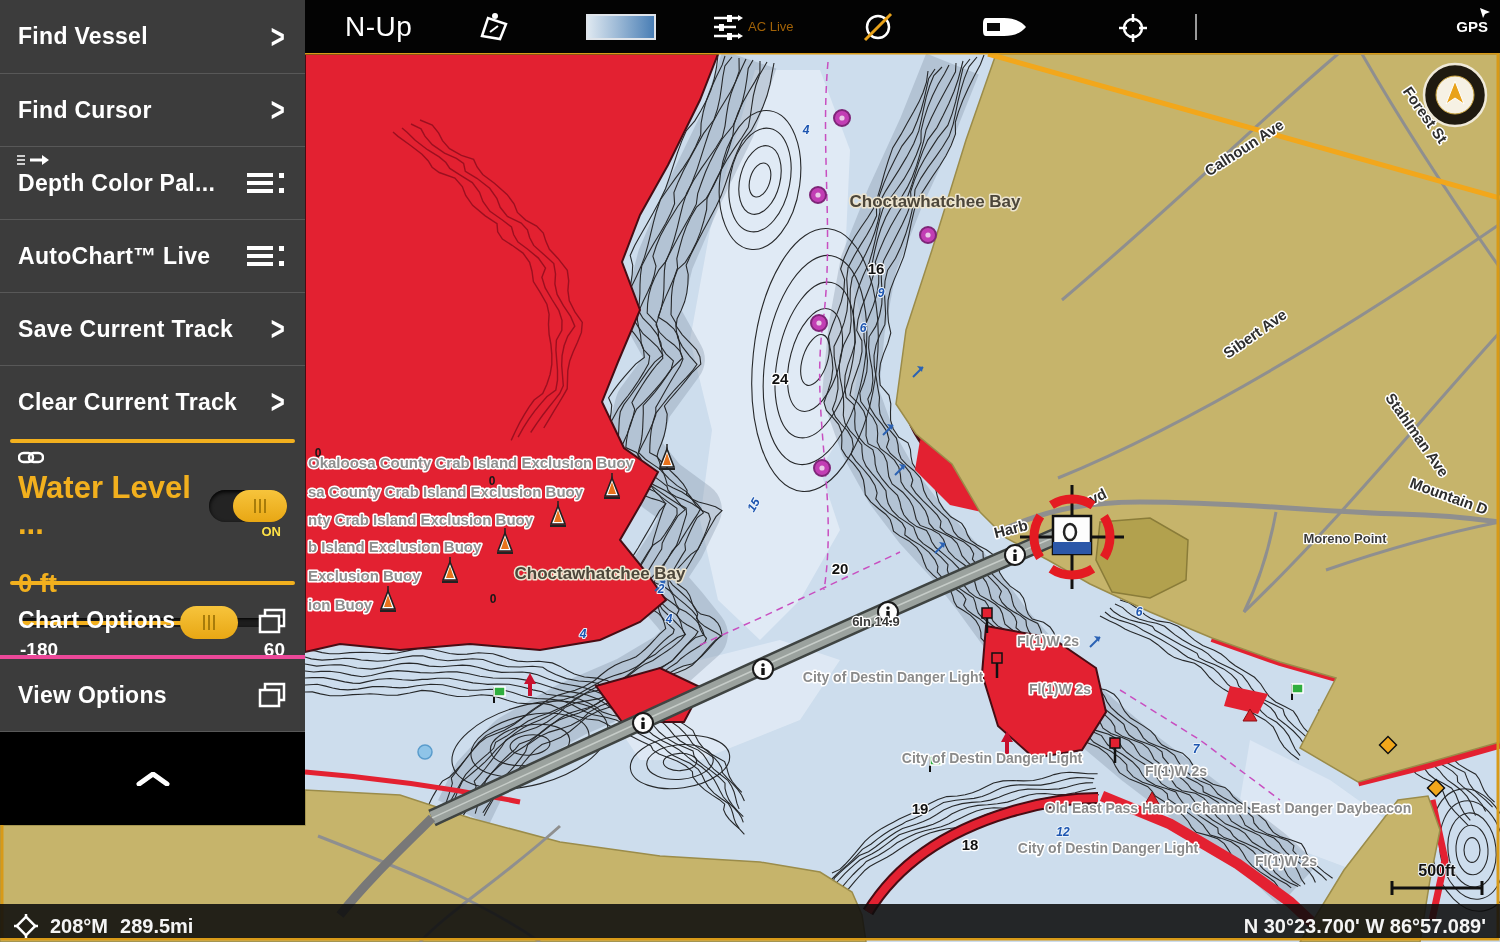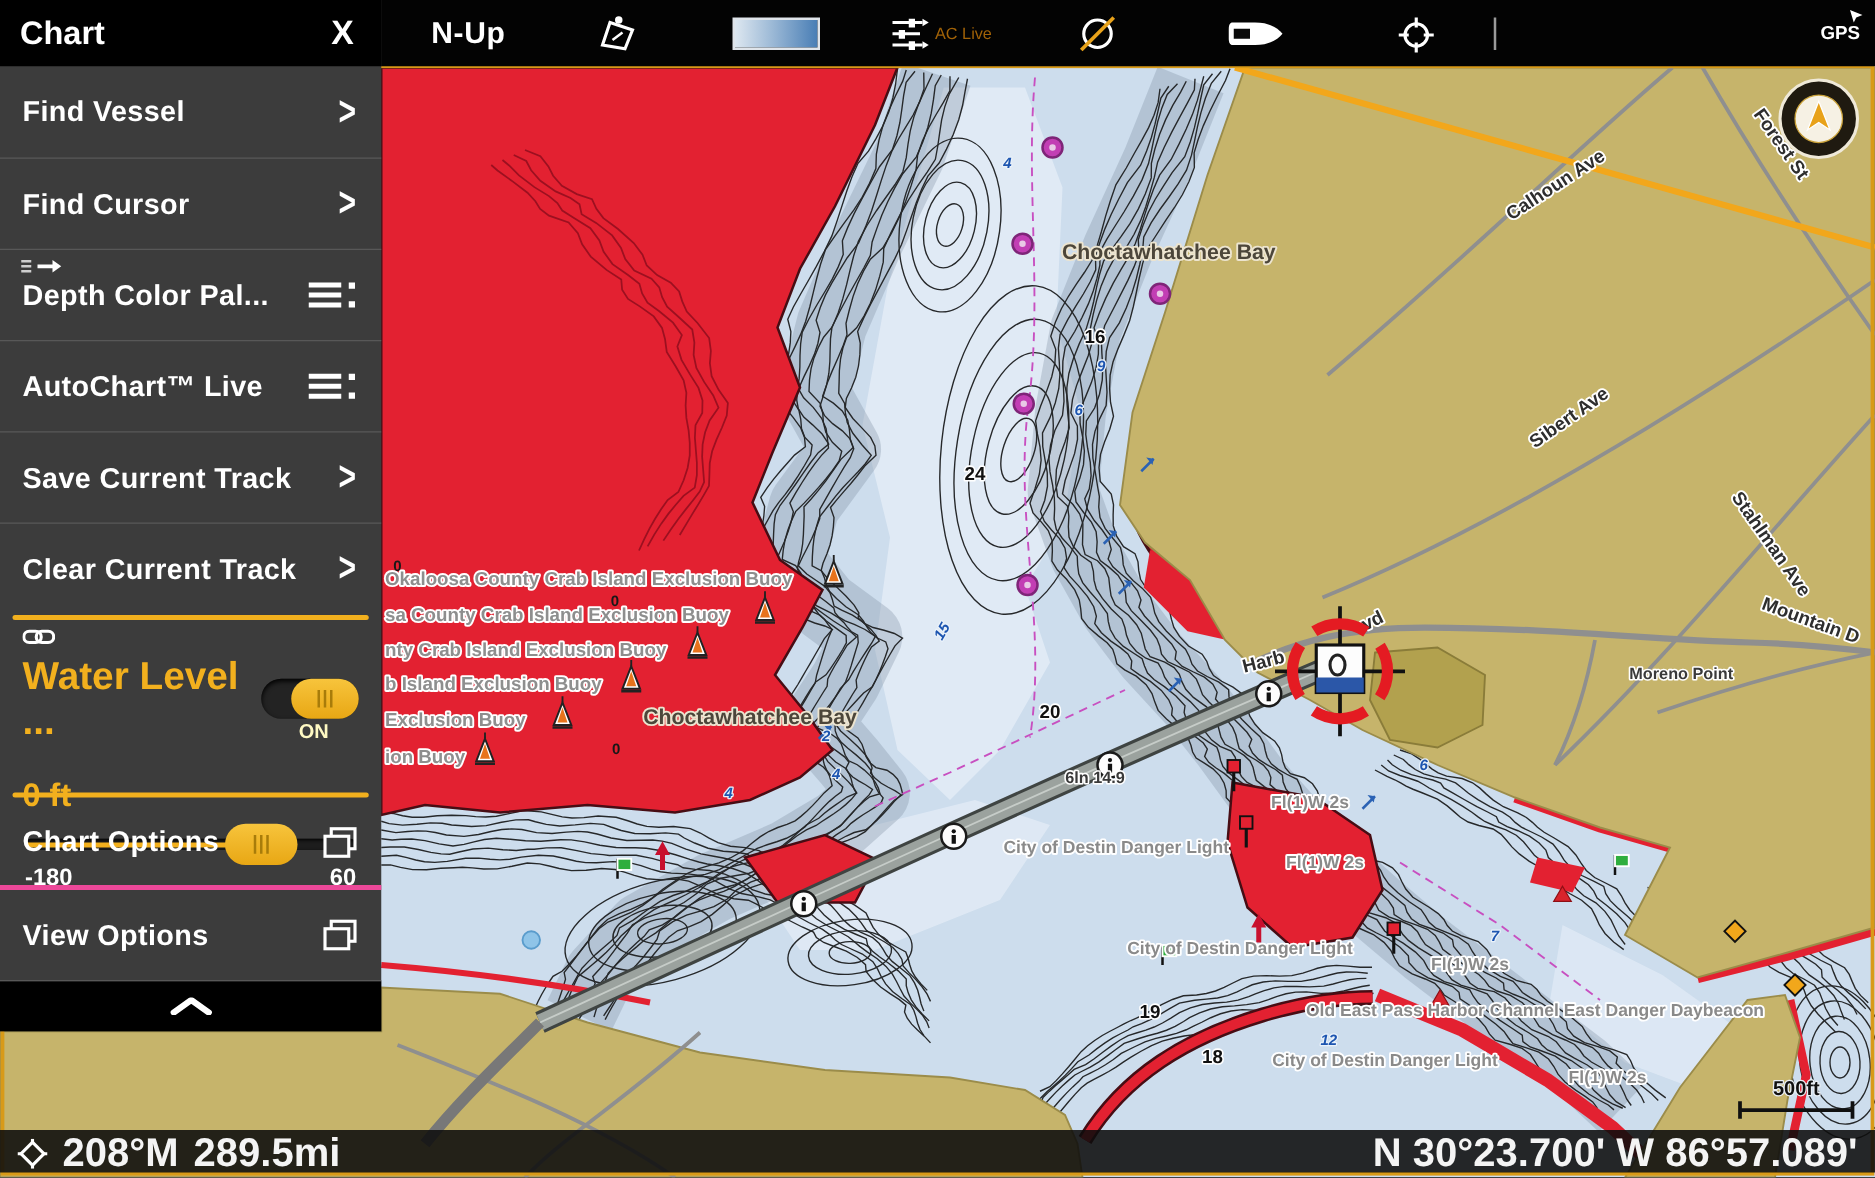--- a/index.html
+++ b/index.html
@@ -14,21 +14,21 @@
 .buoy{font-size:15px;font-weight:bold;fill:#8e8e8e;stroke:#fff;stroke-width:3px;text-anchor:start}
 .danger{font-size:14px;font-weight:bold;fill:#8a8a8a;stroke:#fff;stroke-width:3px;text-anchor:middle}
 .depth-bold{font-size:15px;font-weight:bold;fill:#101010;stroke:#fff;stroke-width:2.5px;text-anchor:middle}
 .depth-blue{font-size:12px;font-weight:bold;font-style:italic;fill:#1d55b0;stroke:#eaf2fa;stroke-width:2px;text-anchor:middle}
 .zero{font-size:12px;font-weight:bold;fill:#181818;stroke:none;text-anchor:middle}
 .compass{font-size:11px;font-weight:bold;fill:#fff;stroke:none;text-anchor:middle}
 .scale{font-size:16px;font-weight:bold;fill:#101010;stroke:#e9eef4;stroke-width:2px;text-anchor:middle}
 
 .topbar{position:absolute;left:0;top:0;width:1500px;height:53px;background:#030303;z-index:5}
 .tb-item{position:absolute;top:0;height:53px;display:flex;align-items:center;color:#fff}
-.tb-nup{left:345px;font-size:24px;font-weight:bold;letter-spacing:.5px}
+.tb-nup{left:345px;font-size:28px;font-weight:normal;letter-spacing:.5px}
 .tb-gps{right:12px;font-size:15px;font-weight:bold}
 .tb-divider{position:absolute;left:1195px;top:14px;width:2px;height:26px;background:#9a9a9a}
 .tb-palette{position:absolute;left:586px;top:14px;width:70px;height:26px;border:2px solid #dfe4ea;background:linear-gradient(90deg,#dde7f0 0%,#9cb9d6 45%,#497eb5 100%)}
 .tb-aclive{position:absolute;left:748px;top:19px;color:#a16207;font-size:13px;font-weight:normal}
 .gps-arrow{position:absolute;right:8px;top:6px}
 
 .sidebar{position:absolute;left:0;top:0;width:305px;height:825px;background:#3c3c3c;z-index:6;display:flex;flex-direction:column}
 .sb-header{height:53px;min-height:53px;background:#000;display:flex;align-items:center;padding:0 16px}
 .sb-title{color:#fff;font-size:26px;font-weight:bold;flex:1}
 .sb-close{color:#fff;font-size:27px;font-weight:bold;cursor:pointer;padding:0 6px}
@@ -38,31 +38,31 @@
 .chev{font-size:30px;font-weight:bold;transform:scale(.8,1.1);color:#fff}
 .mini-ic{position:absolute;left:16px;top:7px}
 .hr-y{height:4px;min-height:4px;background:#f2b01e;border-radius:2px;margin:1px 10px}
 .wl-block{padding:6px 18px 4px 18px;height:136px;min-height:136px;position:relative}
 .wl-row{display:flex;align-items:center;margin-top:2px}
 .wl-label{color:#f2b01e;font-size:31px;font-weight:bold}
 .toggle{position:relative;width:84px;height:32px;margin-left:auto}
 .toggle-track{position:absolute;inset:0;background:#232323;border-radius:16px;box-shadow:inset 0 2px 4px #000}
 .toggle-knob{position:absolute;right:0;top:0;width:54px;height:32px;background:linear-gradient(#f7c43c,#e8a714);border-radius:16px;display:flex;align-items:center;justify-content:center;gap:3px}
 .toggle-knob i{display:block;width:2px;height:14px;background:#a87c0a}
-.toggle-on{position:absolute;right:24px;top:34px;color:#fef9c3;font-size:16px;font-weight:bold}
+.toggle-on{position:absolute;right:6px;top:34px;color:#fde047;font-size:13px;font-weight:bold}
 .wl-value{color:#f2b01e;font-size:26px;font-weight:bold;margin-top:26px}
 .slider{position:relative;height:38px;margin-top:4px}
 .slider-track{position:absolute;left:2px;right:2px;top:15px;height:9px;background:#1d1d1d;border-radius:5px;box-shadow:inset 0 1px 3px #000}
 .slider-fill{position:absolute;left:2px;top:18px;height:4px;background:#f2b01e;border-radius:2px}
 .slider-knob{position:absolute;top:3px;width:58px;height:33px;background:linear-gradient(#f7c43c,#e8a714);border-radius:17px;display:flex;align-items:center;justify-content:center;gap:3px}
 .slider-knob i{display:block;width:2px;height:15px;background:#a87c0a}
 .minmax{display:flex;justify-content:space-between;color:#fff;font-size:19px;font-weight:bold;margin-top:-2px;padding:0 2px}
 .sb-footer{flex:1;min-height:32px;background:#000;display:flex;align-items:center;justify-content:center;cursor:pointer}
 
-.statusbar{position:absolute;left:0;top:904px;width:1500px;height:34px;background:rgba(13,13,13,.88);z-index:5;display:flex;align-items:flex-start;padding:0 14px;color:#f4f4f4;font-size:32px;font-weight:bold}
+.statusbar{position:absolute;left:0;top:904px;width:1500px;height:34px;background:rgba(13,13,13,.88);z-index:5;display:flex;align-items:flex-end;padding:0 14px;color:#f4f4f4;font-size:20px;font-weight:bold}
 .stat-left{display:flex;align-items:center;gap:12px}
 .stat-right{margin-left:auto}
 </style>
 </head>
 <body>
 
 <div class="screen">
 
 <svg id="mapsvg" width="1500" height="942" viewBox="0 0 1500 942">
   <defs>
@@ -397,24 +397,20 @@
   <div class="tb-divider"></div>
   <div class="tb-item tb-gps">
         <span>GPS</span>
       </div>
   <svg class="gps-arrow" width="14" height="14">
         <path d="M2,2 L12,6 L7,8 L5,12 Z" fill="#fff"></path>
       </svg>
 </div>
 
 <div class="sidebar">
-  <div class="sb-header">
-    <span class="sb-title">Chart</span>
-    <span class="sb-close">X</span>
-  </div>
 
   <div class="sb-item">
     <span>Find Vessel</span>
     <span class="sb-right">
           <span class="chev">&gt;</span>
         </span>
   </div>
   <div class="sb-item">
     <span>Find Cursor</span>
     <span class="sb-right">

